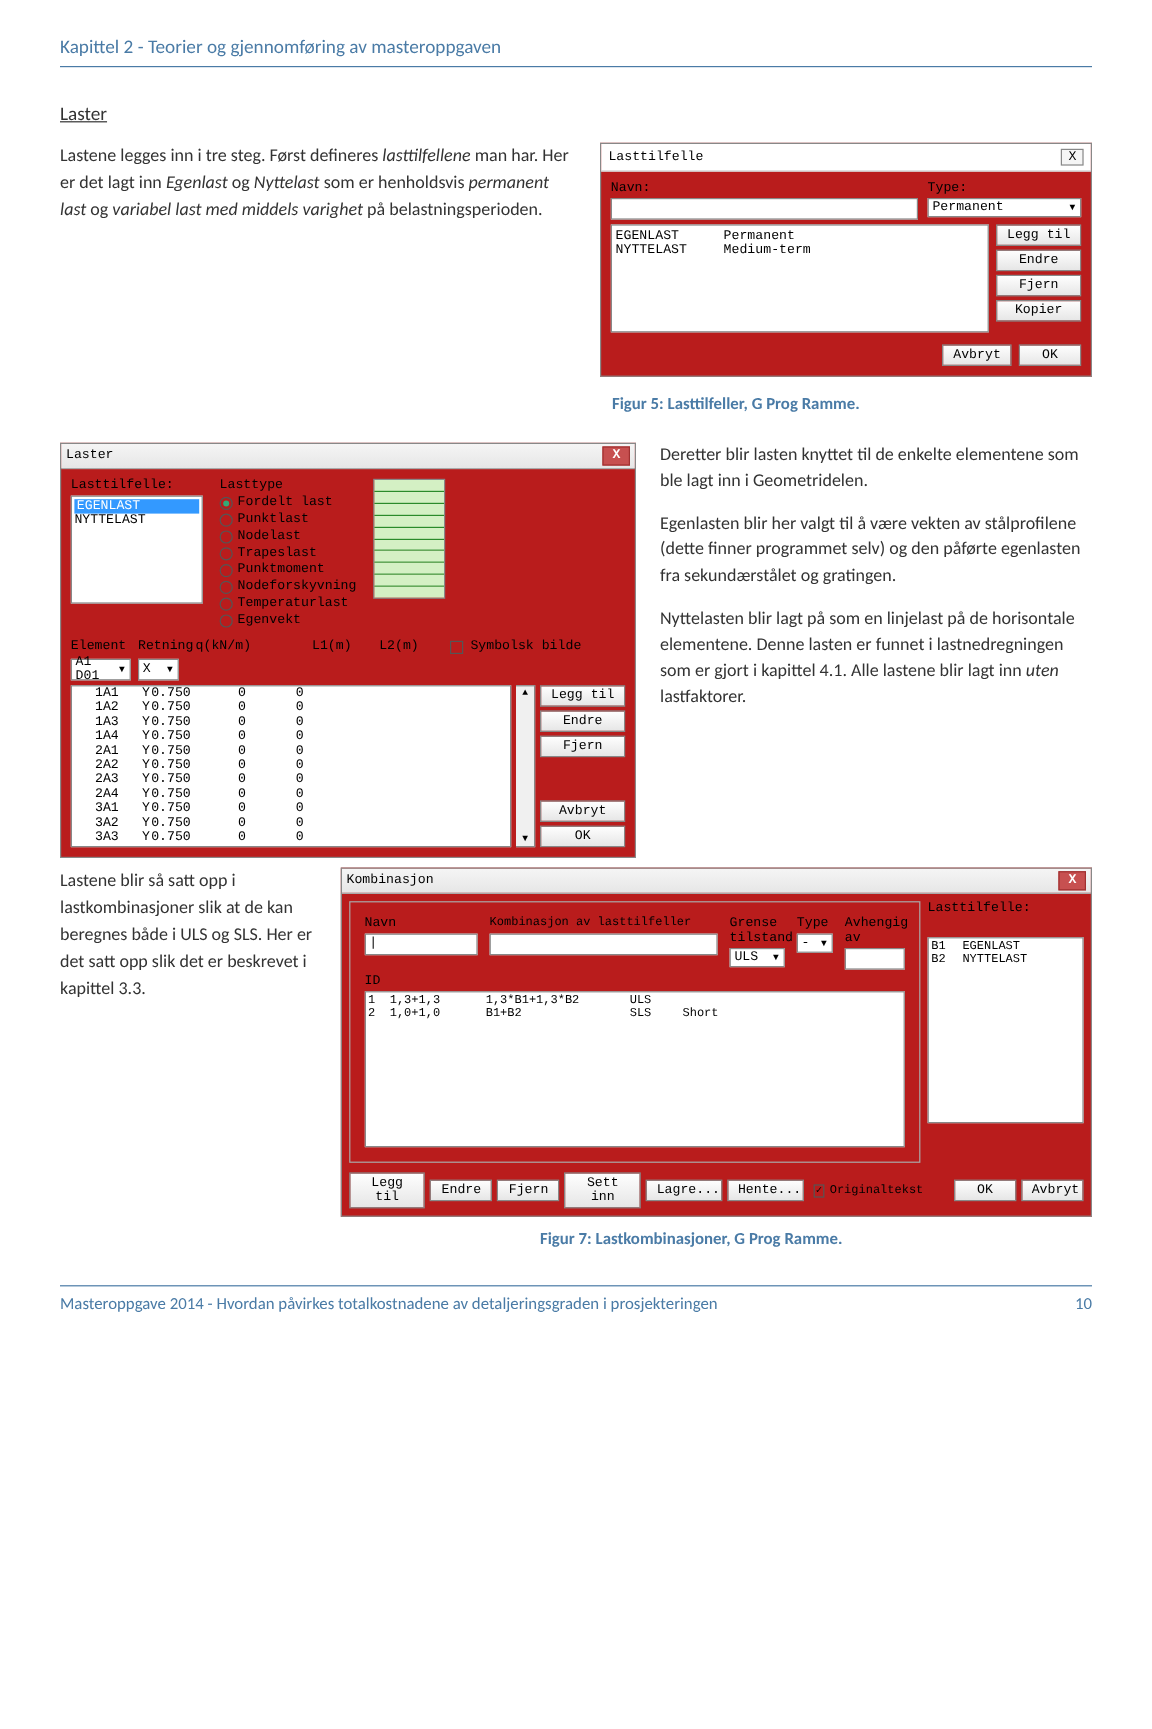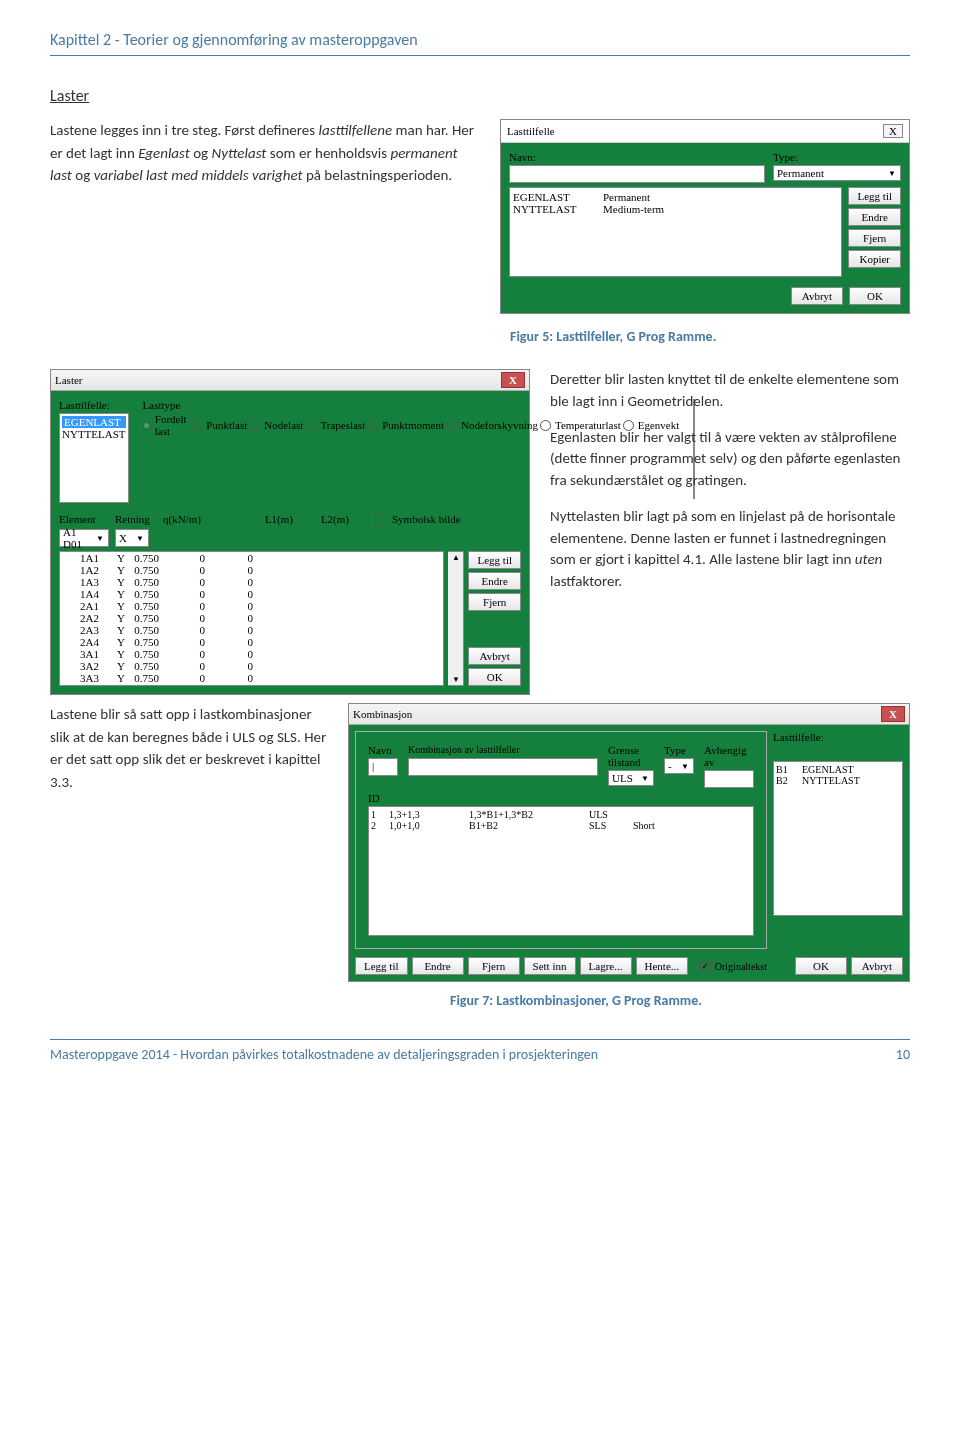--- a/index.html
+++ b/index.html
@@ -5,21 +5,21 @@
   * { box-sizing: border-box; margin: 0; padding: 0; }
   body { font-family: Calibri, Arial, sans-serif; background: #fff; width: 960px; color: #333; }
   .page { padding: 30px 50px 20px 50px; }
   .header-title { color: #4a7ba6; font-size: 16px; border-bottom: 1px solid #4a7ba6; padding-bottom: 6px; margin-bottom: 30px; }
   .section-heading { font-size: 16px; text-decoration: underline; margin-bottom: 14px; font-weight: 400; }
   .row1 { display: flex; gap: 20px; margin-bottom: 14px; }
   .col-text { flex: 1; font-size: 15px; line-height: 1.5; }
   .col-text p { margin-bottom: 10px; }
   .italic { font-style: italic; }
   .caption { color: #4a7ba6; font-size: 14px; font-weight: 600; margin: 10px 0 24px 0; }
-  .dlg { background: #15803d; border: 1px solid #888; font-family: Liberation Serif, serif; font-size: 11px; color: #000; }
+  .dlg { background: #b91c1c; border: 1px solid #888; font-family: Liberation Mono, monospace; font-size: 11px; color: #000; }
   .dlg-title { display: flex; justify-content: space-between; align-items: center; padding: 4px 6px; border-bottom: 1px solid #ccc; background: #fff; }
   .dlg-title-red { display: flex; justify-content: space-between; align-items: center; padding: 2px 4px; background: linear-gradient(#f5f5f5,#e6e6e6); border-bottom: 1px solid #aaa; }
   .close-x { border: 1px solid #888; padding: 0 5px; font-size: 11px; background: #f5f5f5; }
   .close-red { background: #c75050; color: #fff; padding: 1px 7px; border: 1px solid #a03030; font-weight: bold; font-size: 11px; }
   .btn { background: linear-gradient(#fefefe,#e6e6e6); border: 1px solid #888; padding: 2px 8px; font-size: 11px; min-width: 52px; text-align: center; }
   .field-input { background: #fff; border: 1px solid #888; height: 18px; padding: 1px 3px; font-size: 11px; }
   .dropdown { background: #fff; border: 1px solid #888; padding: 1px 4px 1px 3px; display: flex; align-items: center; justify-content: space-between; font-size: 11px; }
   .arrow-down { font-size: 8px; margin-left: 4px; }
   .listarea { background: #fff; border: 1px solid #888; }
   
@@ -38,21 +38,21 @@
   .dlg1-bottom { display: flex; justify-content: flex-end; gap: 6px; margin-top: 10px; }
   
   
   .row2 { display: flex; gap: 20px; align-items: flex-start; margin-bottom: 8px; }
   .dlg2 { width: 480px; }
   .dlg2-body { padding: 8px; }
   .dlg2-top { display: flex; gap: 14px; margin-bottom: 10px; }
   .dlg2-lt { width: 110px; }
   .dlg2-lt-list { height: 90px; padding: 2px; }
   .sel { background: #3399ff; color: #fff; padding: 0 2px; }
-  .dlg2-radio { display: flex; flex-direction: row; gap: 2px; }
+  .dlg2-radio { display: flex; flex-direction: column; gap: 2px; }
   .dlg2-radio label { display: flex; align-items: center; gap: 4px; font-size: 11px; }
   .radio-dot { width: 11px; height: 11px; border: 1px solid #555; border-radius: 50%; display: inline-flex; align-items: center; justify-content: center; }
   .radio-dot.on::after { content: ""; width: 5px; height: 5px; background: #3a7; border-radius: 50%; }
   .green-box { width: 60px; height: 100px; border: 1px solid #888; display: flex; flex-direction: column; }
   .green-box div { flex: 1; border-bottom: 1px solid #2a8a2a; background: #d4f0c4; }
   .green-box div:last-child { border-bottom: none; }
   .dlg2-mid { display: flex; align-items: center; gap: 6px; margin-bottom: 4px; font-size: 11px; }
   .dlg2-mid .dropdown { height: 18px; }
   .dlg2-mid .w40 { width: 50px; }
   .dlg2-mid .w30 { width: 34px; }

